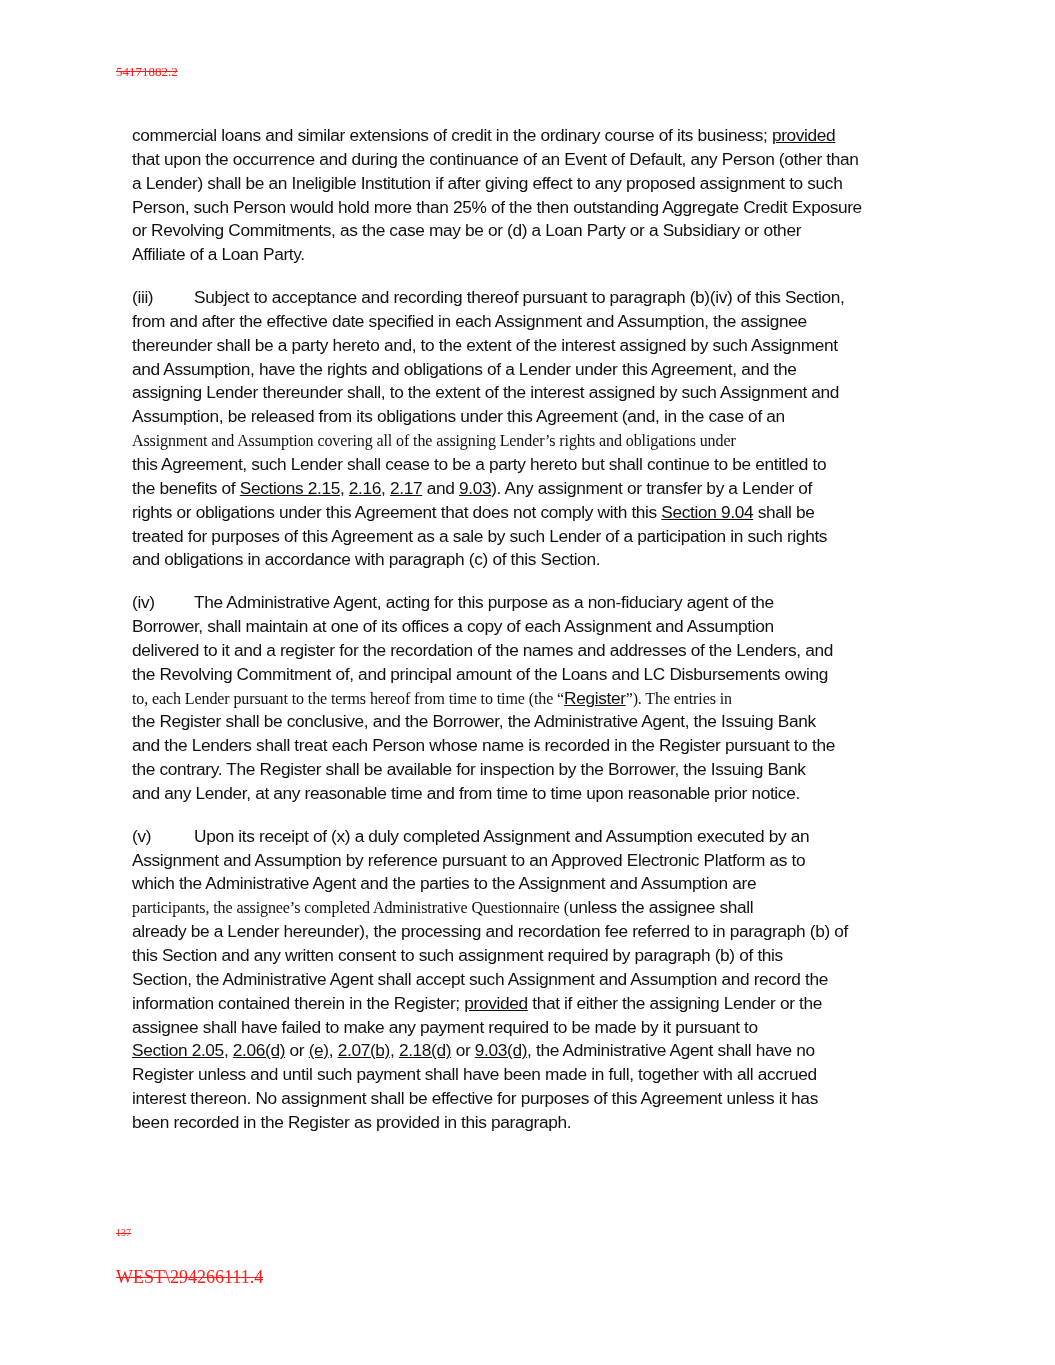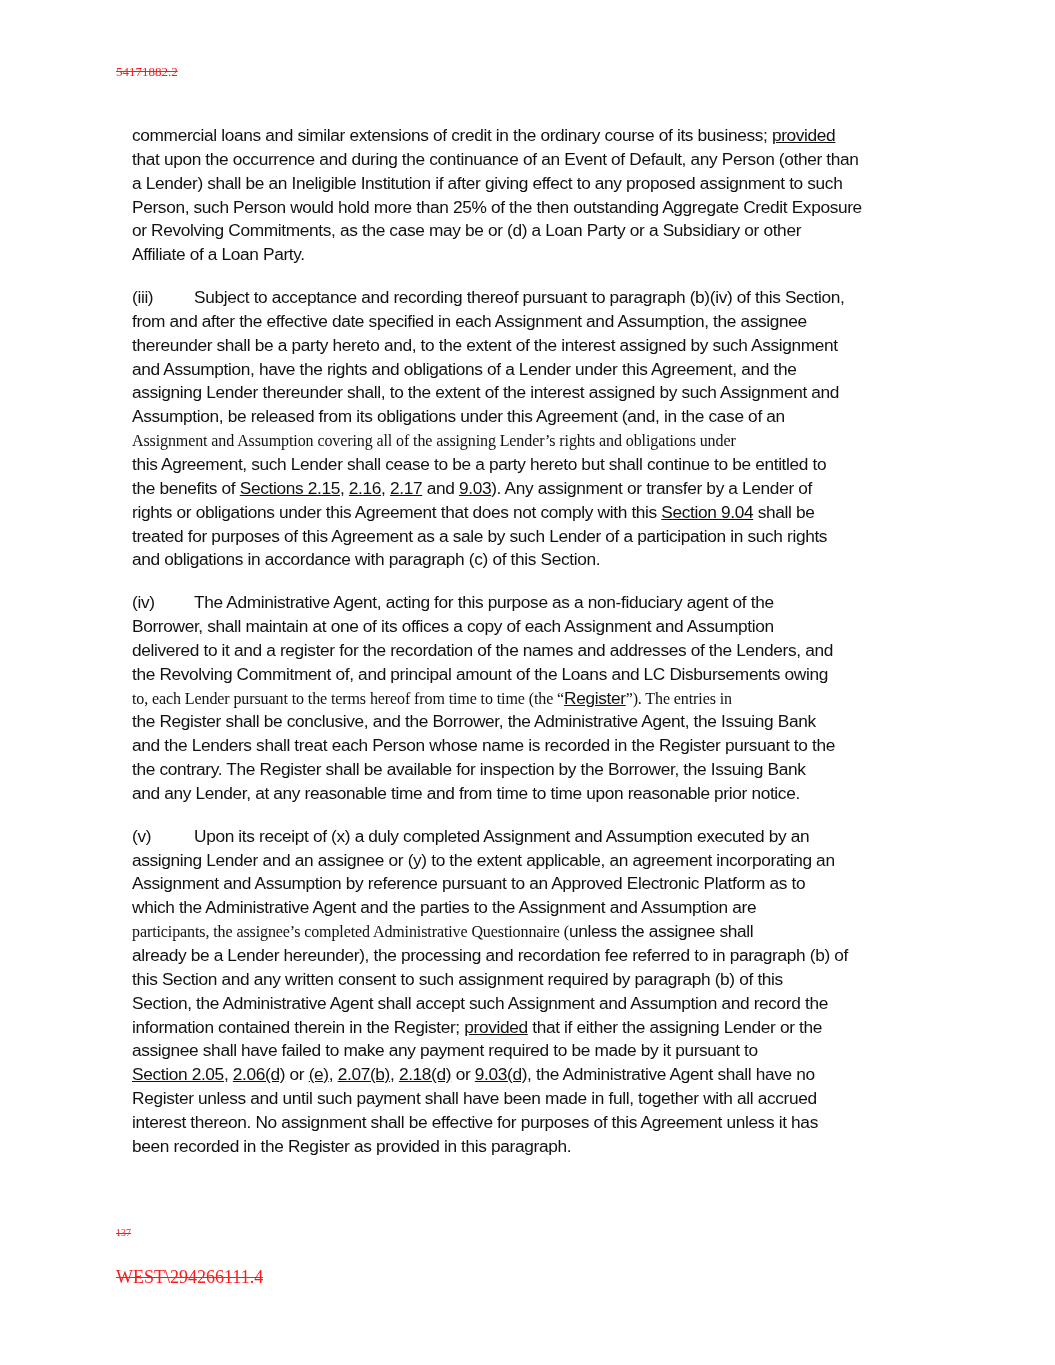--- a/index.html
+++ b/index.html
@@ -64,21 +64,20 @@
       <span class="line">the Revolving Commitment of, and principal amount of the Loans and LC Disbursements owing</span>
       <span class="line"><span class="serif">to, each Lender pursuant to the terms hereof from time to time (the “</span><span class="u">Register</span><span class="serif">”).  The entries in</span></span>
       <span class="line">the Register shall be conclusive, and the Borrower, the Administrative Agent, the Issuing Bank</span>
       <span class="line">and the Lenders shall treat each Person whose name is recorded in the Register pursuant to the</span>
       <span class="line">the contrary.  The Register shall be available for inspection by the Borrower, the Issuing Bank</span>
       <span class="line">and any Lender, at any reasonable time and from time to time upon reasonable prior notice.</span>
     </p>
 
     <p class="para">
       <span class="line"><span class="num">(v)</span><span>Upon its receipt of (x) a duly completed Assignment and Assumption executed by an</span></span>
-      <span class="line">assigning Lender and an assignee or (y) to the extent applicable, an agreement incorporating an</span>
       <span class="line">Assignment and Assumption by reference pursuant to an Approved Electronic Platform as to</span>
       <span class="line">which the Administrative Agent and the parties to the Assignment and Assumption are</span>
       <span class="line"><span class="serif">participants, the assignee’s completed Administrative Questionnaire (</span><span>unless the assignee shall</span></span>
       <span class="line">already be a Lender hereunder), the processing and recordation fee referred to in paragraph (b) of</span>
       <span class="line">this Section and any written consent to such assignment required by paragraph (b) of this</span>
       <span class="line">Section, the Administrative Agent shall accept such Assignment and Assumption and record the</span>
       <span class="line"><span>information contained therein in the Register; </span><span class="u">provided</span><span> that if either the assigning Lender or the</span></span>
       <span class="line">assignee shall have failed to make any payment required to be made by it pursuant to</span>
       <span class="line"><span class="u">Section 2.05</span><span>, </span><span class="u">2.06(d)</span><span> or </span><span class="u">(e)</span><span>, </span><span class="u">2.07(b)</span><span>, </span><span class="u">2.18(d)</span><span> or </span><span class="u">9.03(d)</span><span>, the Administrative Agent shall have no</span></span>
       <span class="line">Register unless and until such payment shall have been made in full, together with all accrued</span>

